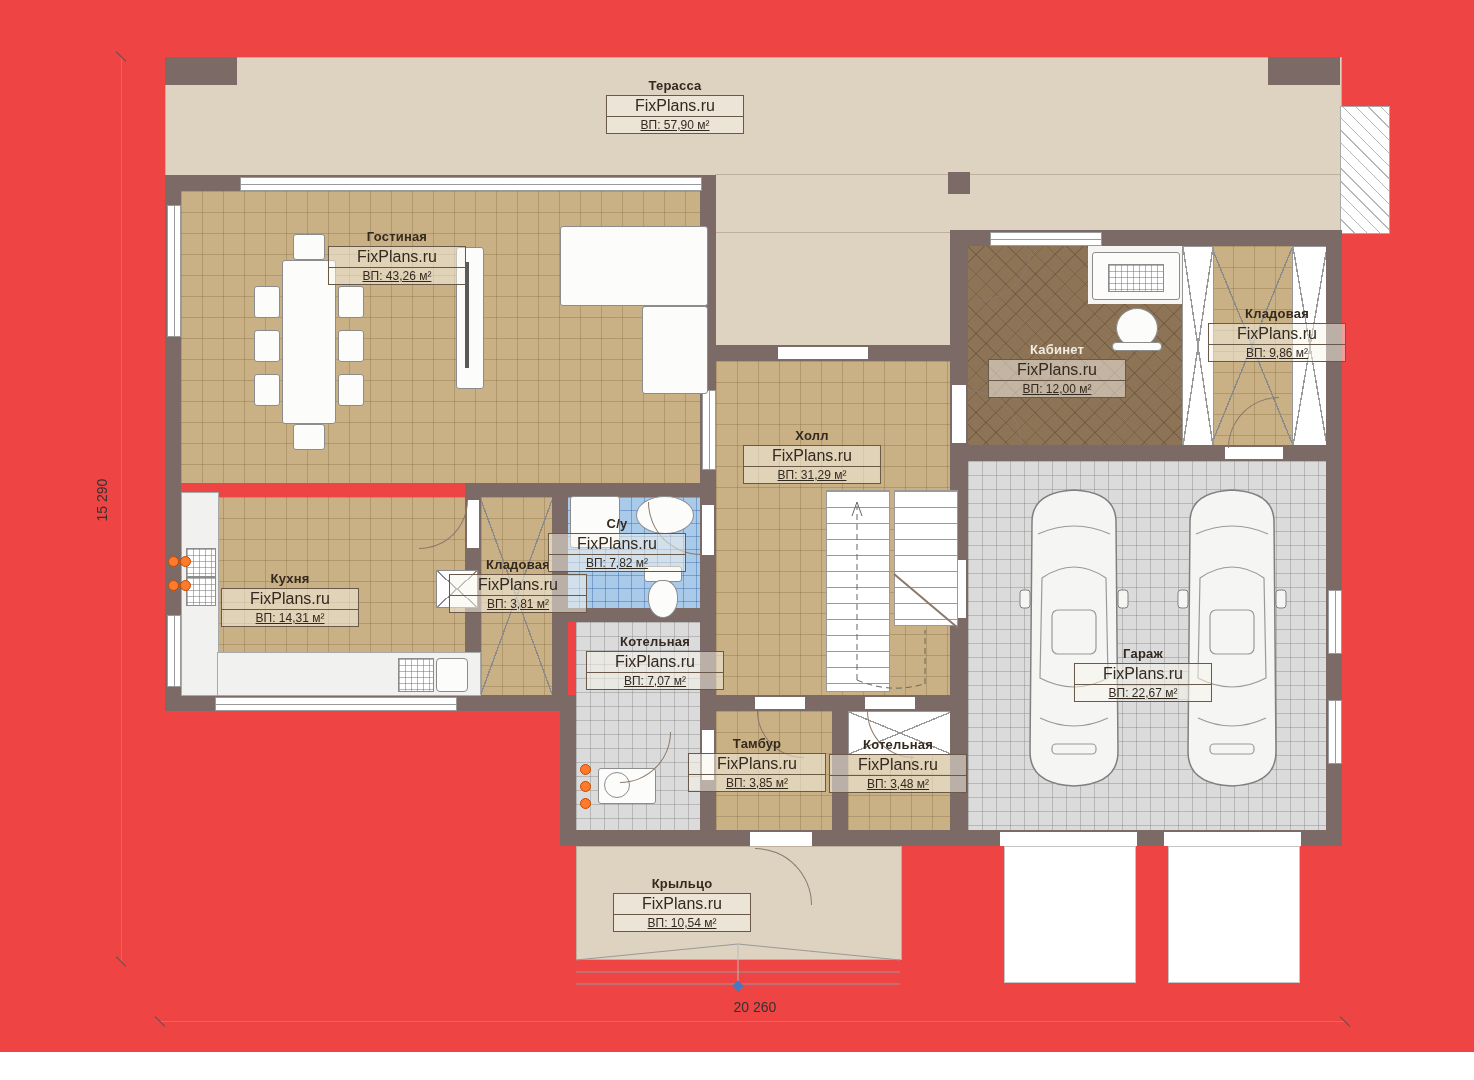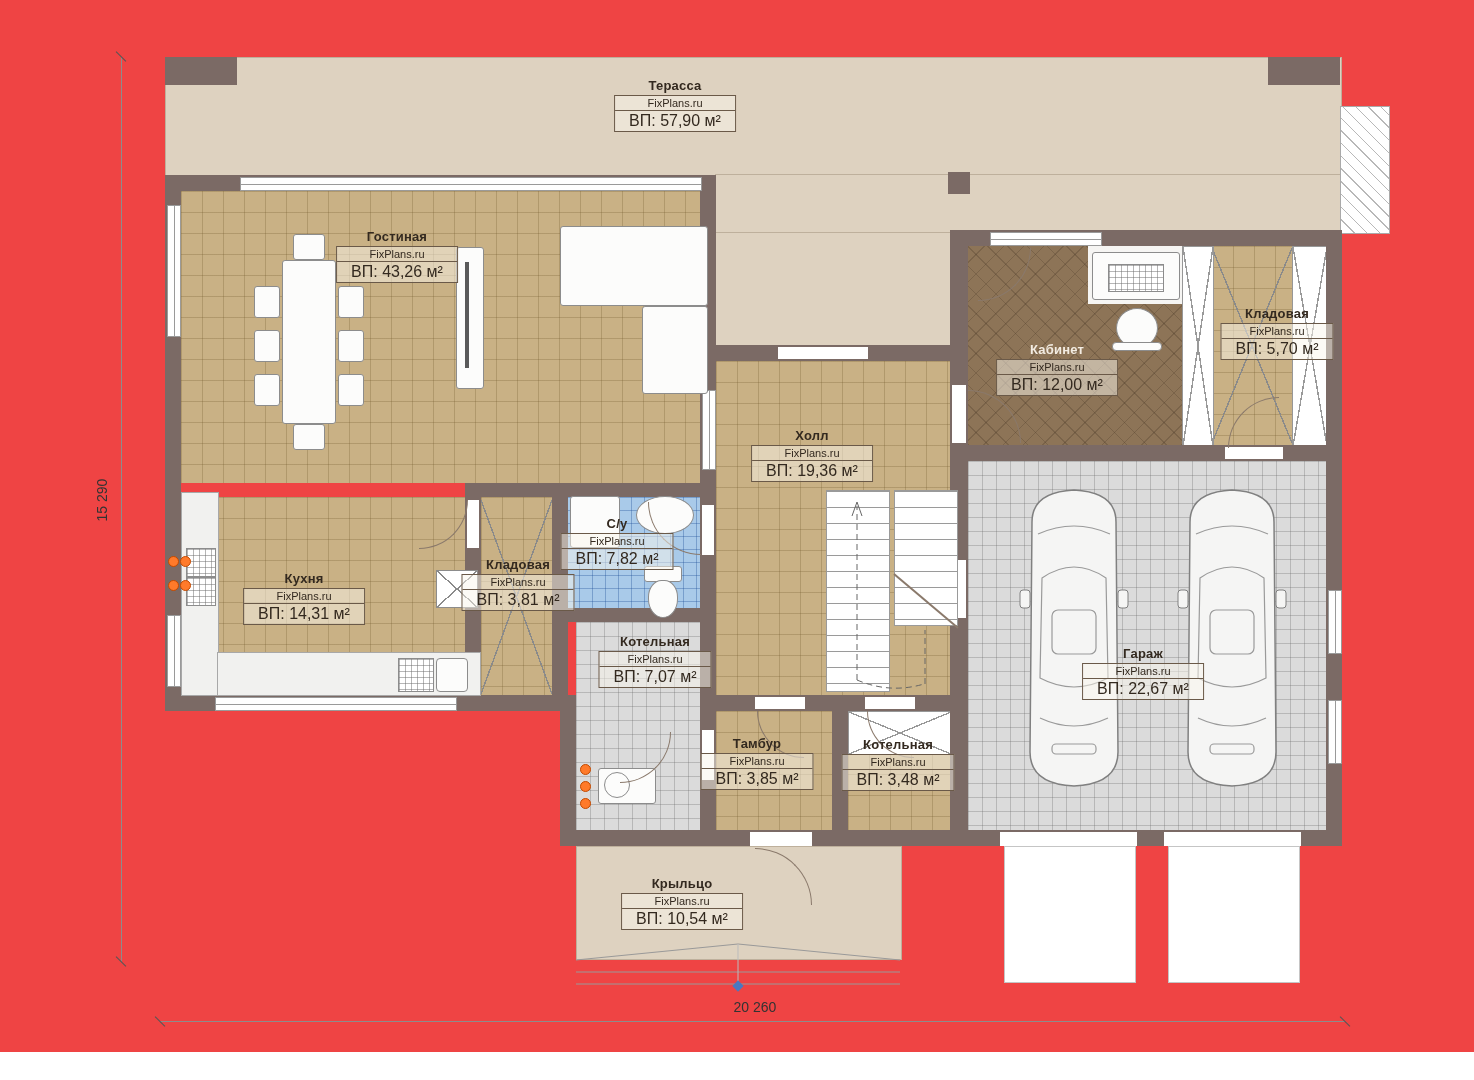--- a/index.html
+++ b/index.html
@@ -53,22 +53,22 @@
     background-size:6px 6px;}
   .odot{position:absolute;width:9px;height:9px;border-radius:50%;background:#ff7a2a;border:1px solid #c44a00;z-index:22;}
   .tv-screen{position:absolute;background:#5a5a5a;z-index:21;}
   .door-panel{position:absolute;background:#ffffff;border:1px solid #c5c5c5;z-index:3;}
   .car{position:absolute;z-index:20;}
   .stairs-svg,.psteps-svg{position:absolute;z-index:19;}
   
   .room-label{position:absolute;transform:translateX(-50%);text-align:center;color:#33291f;z-index:50;white-space:nowrap;}
   .rl-name{font-weight:bold;font-size:13px;margin-bottom:2px;letter-spacing:.2px;}
   .rl-box{display:inline-block;border:1px solid #6a5948;background:rgba(249,245,236,.5);}
-  .rl-brand{padding:1px 28px;border-bottom:1px solid #6a5948;font-size:11px;}
-  .rl-area{padding:1px 14px;font-size:16px;}
+  .rl-brand{padding:1px 28px;border-bottom:1px solid #6a5948;font-size:16px;}
+  .rl-area{padding:1px 14px;font-size:12px;text-decoration:underline;}
   
   .dim-line{position:absolute;background:#8c8c8c;z-index:40;}
   .tick{position:absolute;width:14px;height:1px;background:#555;transform:rotate(45deg);z-index:41;}
   .dim-label{position:absolute;font-size:14px;color:#333;z-index:41;}
   .dim-label-v{transform:rotate(-90deg);transform-origin:center;}
 </style>
 </head>
 <body>
 
 <div class="stage">
@@ -257,31 +257,31 @@
     <div class="rl-name" style="color:#f3ece2">Кабинет</div>
     <div class="rl-box">
       <div class="rl-brand">FixPlans.ru</div>
       <div class="rl-area">ВП: 12,00 м²</div>
     </div>
   </div>
   <div class="room-label" style="left:1277px;top:306px">
     <div class="rl-name">Кладовая</div>
     <div class="rl-box">
       <div class="rl-brand">FixPlans.ru</div>
-      <div class="rl-area">ВП: 5,70 м²</div>
+      <div class="rl-area">ВП: 9,86 м²</div>
     </div>
   </div>
   <div class="room-label" style="left:812px;top:428px">
     <div class="rl-name">Холл</div>
     <div class="rl-box">
       <div class="rl-brand">FixPlans.ru</div>
-      <div class="rl-area">ВП: 19,36 м²</div>
-    </div>
-  </div>
-  <div class="room-label" style="left:304px;top:571px">
+      <div class="rl-area">ВП: 31,29 м²</div>
+    </div>
+  </div>
+  <div class="room-label" style="left:290px;top:571px">
     <div class="rl-name">Кухня</div>
     <div class="rl-box">
       <div class="rl-brand">FixPlans.ru</div>
       <div class="rl-area">ВП: 14,31 м²</div>
     </div>
   </div>
   <div class="room-label" style="left:518px;top:557px">
     <div class="rl-name">Кладовая</div>
     <div class="rl-box">
       <div class="rl-brand">FixPlans.ru</div>

